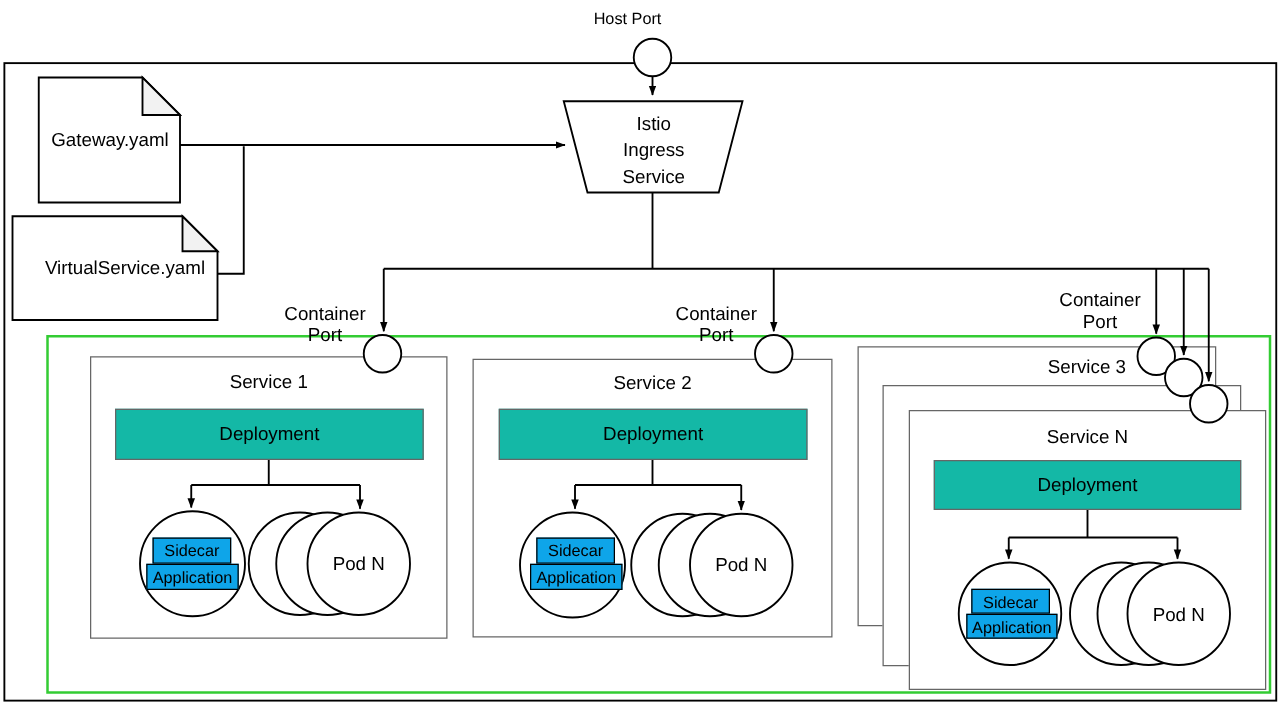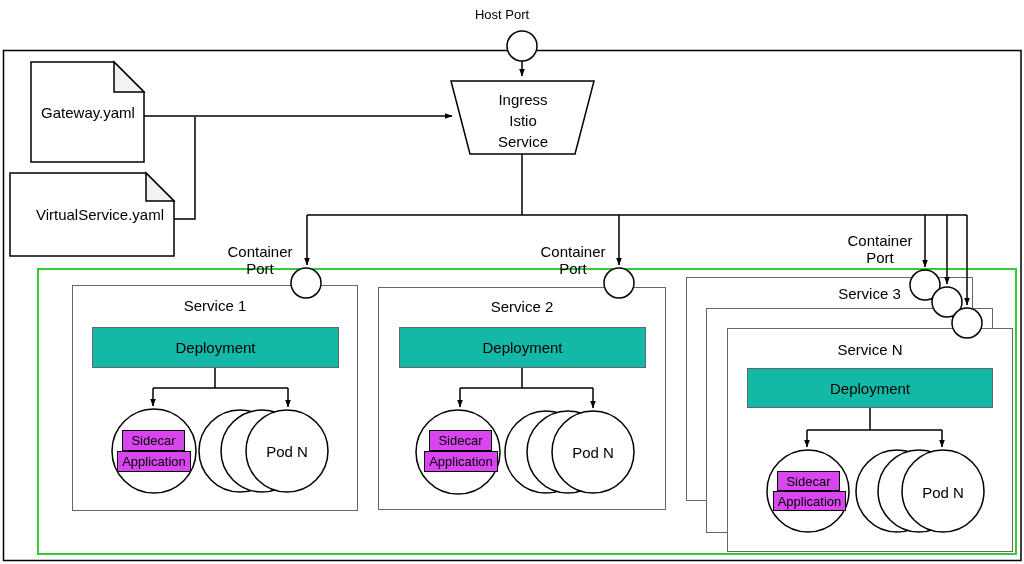--- a/index.html
+++ b/index.html
@@ -1,21 +1,21 @@
 <!DOCTYPE html>
 <html><head>
 <meta charset="utf-8">
 <style>
   html,body{margin:0;padding:0;background:#fff;}
   .canvas{position:relative;width:1024px;height:564px;background:#ffffff;
           font-family:"Liberation Sans",sans-serif;color:#000;overflow:hidden;}
   .svcbox{position:absolute;box-sizing:border-box;background:#fff;border:1.5px solid #666;}
   .dep{position:absolute;box-sizing:border-box;background:#14b8a6;border:1.5px solid #666;
        display:flex;align-items:center;justify-content:center;font-size:15px;}
-  .tag{position:absolute;box-sizing:border-box;background:#d946ef;border:1px solid #000;
+  .tag{position:absolute;box-sizing:border-box;background:#0ea5e9;border:1px solid #000;
        display:flex;align-items:center;justify-content:center;font-size:13px;white-space:nowrap;}
   .lbl{position:absolute;text-align:center;font-size:15px;line-height:1.2;}
   .lbl2{position:absolute;text-align:center;font-size:15px;line-height:17px;}
   svg.overlay{position:absolute;left:0;top:0;}
 </style>
 </head>
 <body>
 
 <div class="canvas">
 
@@ -129,22 +129,22 @@
   <div class="tag" style="left:773px;top:491px;width:73px;height:20px;">
     <span>Application</span>
   </div>
 
   <div class="lbl" style="left:442px;top:7px;width:120px;font-size:13px;">Host Port</div>
 
   <div class="lbl" style="left:33px;top:104px;width:110px;">Gateway.yaml</div>
   <div class="lbl" style="left:10px;top:206px;width:180px;">VirtualService.yaml</div>
 
   <div class="lbl" style="left:452px;top:89px;width:142px;line-height:21px;">
+    <div>Istio</div>
     <div>Ingress</div>
-    <div>Istio</div>
     <div>Service</div>
   </div>
 
   <div class="lbl2" style="left:213px;top:243px;width:94px;">
     <div>Container</div>
     <div>Port</div>
   </div>
   <div class="lbl2" style="left:526px;top:243px;width:94px;">
     <div>Container</div>
     <div>Port</div>

